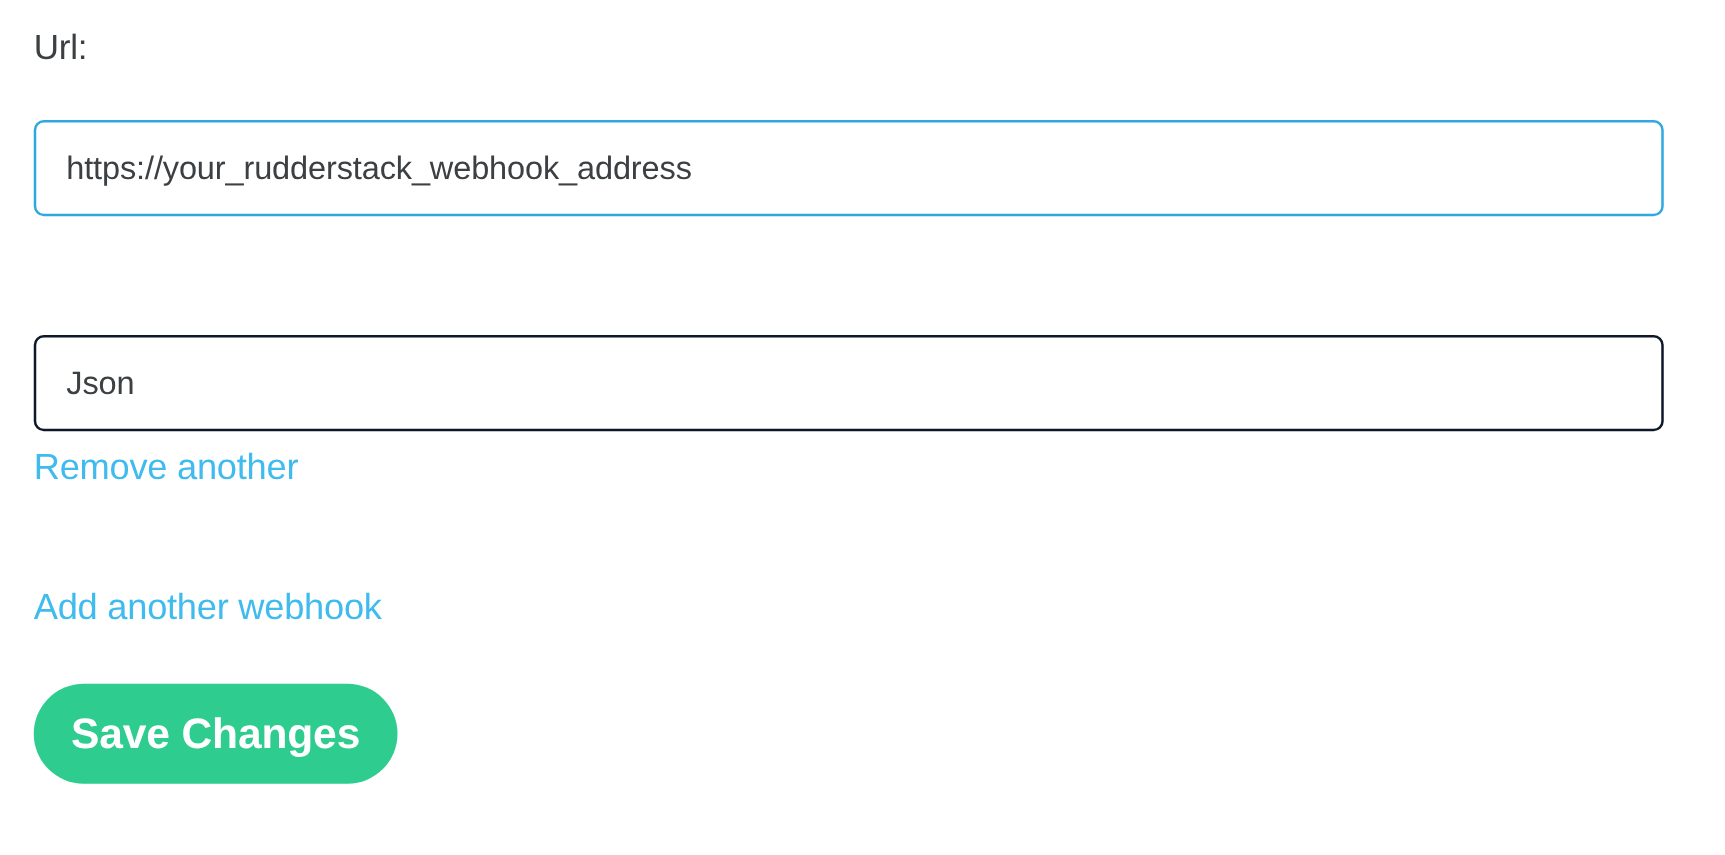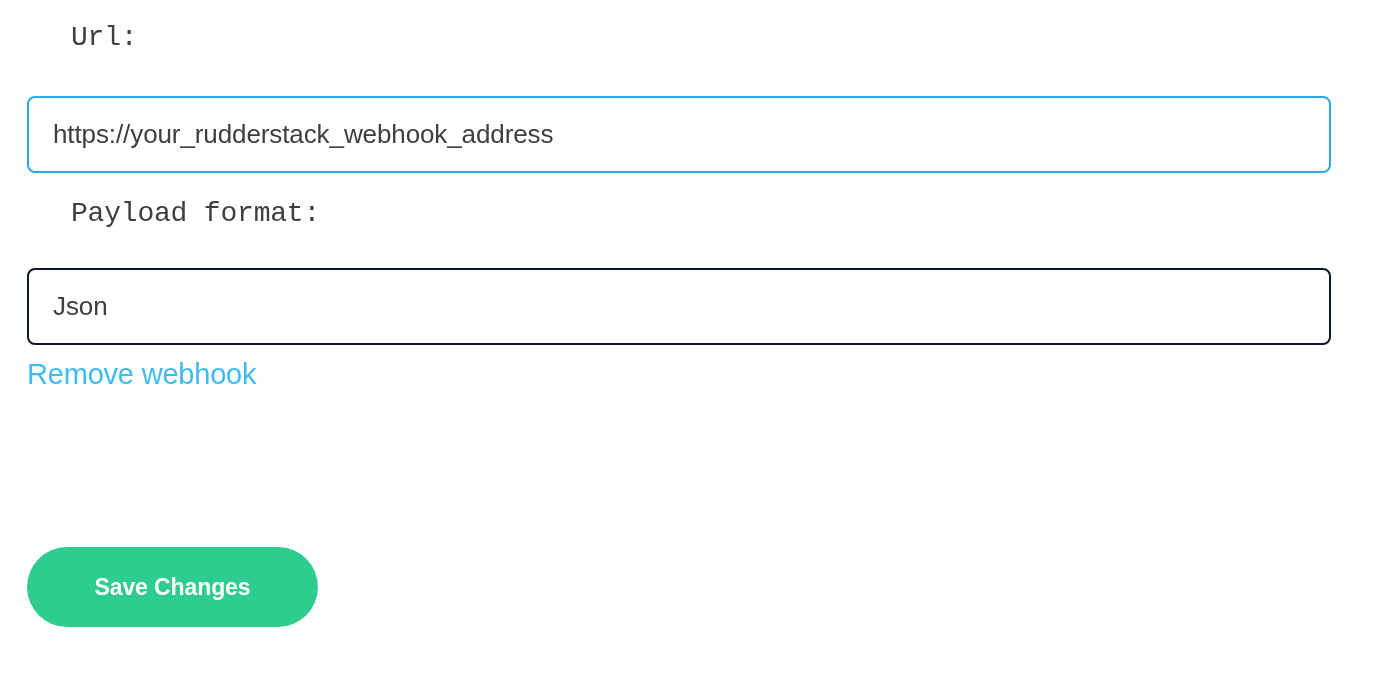--- a/index.html
+++ b/index.html
@@ -20,28 +20,27 @@
   .webhook-form {
     position: relative;
     width: 1380px;
     height: 684px;
     background: #ffffff;
   }
 
   .field-label {
     position: absolute;
     left: 27px;
-    font-family: Liberation Mono, monospace;
+    font-family: Liberation Sans, sans-serif;
     font-size: 28px;
     font-weight: 400;
     color: #3c4043;
     letter-spacing: -0.2px;
     line-height: 1;
     white-space: nowrap;
-    margin-left: 44px;
   }
 
   .label-url { top: 24px; }
   .label-payload { top: 200px; }
 
   .text-input {
     position: absolute;
     left: 27px;
     width: 1304px;
     height: 77px;
@@ -104,45 +103,45 @@
     position: absolute;
     left: 27px;
     top: 547px;
     width: 291px;
     height: 80px;
     background: #2ecc8f;
     border: none;
     border-radius: 40px;
     color: #ffffff;
     font-family: "Liberation Sans", sans-serif;
-    font-size: 23px;
+    font-size: 34px;
     font-weight: 700;
     letter-spacing: -0.1px;
     cursor: pointer;
     display: flex;
     align-items: center;
     justify-content: center;
     padding: 0;
   }
 </style>
 </head>
 <body>
 
 <div class="webhook-form">
 
   <div class="field-label label-url">Url:</div>
 
   <div class="text-input input-url">
     <input type="text" value="https://your_rudderstack_webhook_address" style="">
   </div>
 
-  <div class="field-label label-payload">Payload format:</div>
 
   <div class="text-input input-payload">
     <input type="text" value="Json" style="">
   </div>
 
-  <a class="link link-remove">Remove webhook</a>
+  <a class="link link-remove">Remove another</a>
 
+  <a class="link link-add">Add another webhook</a>
 
   <button class="save-button">Save Changes</button>
 
 </div>
 
 </body></html>

